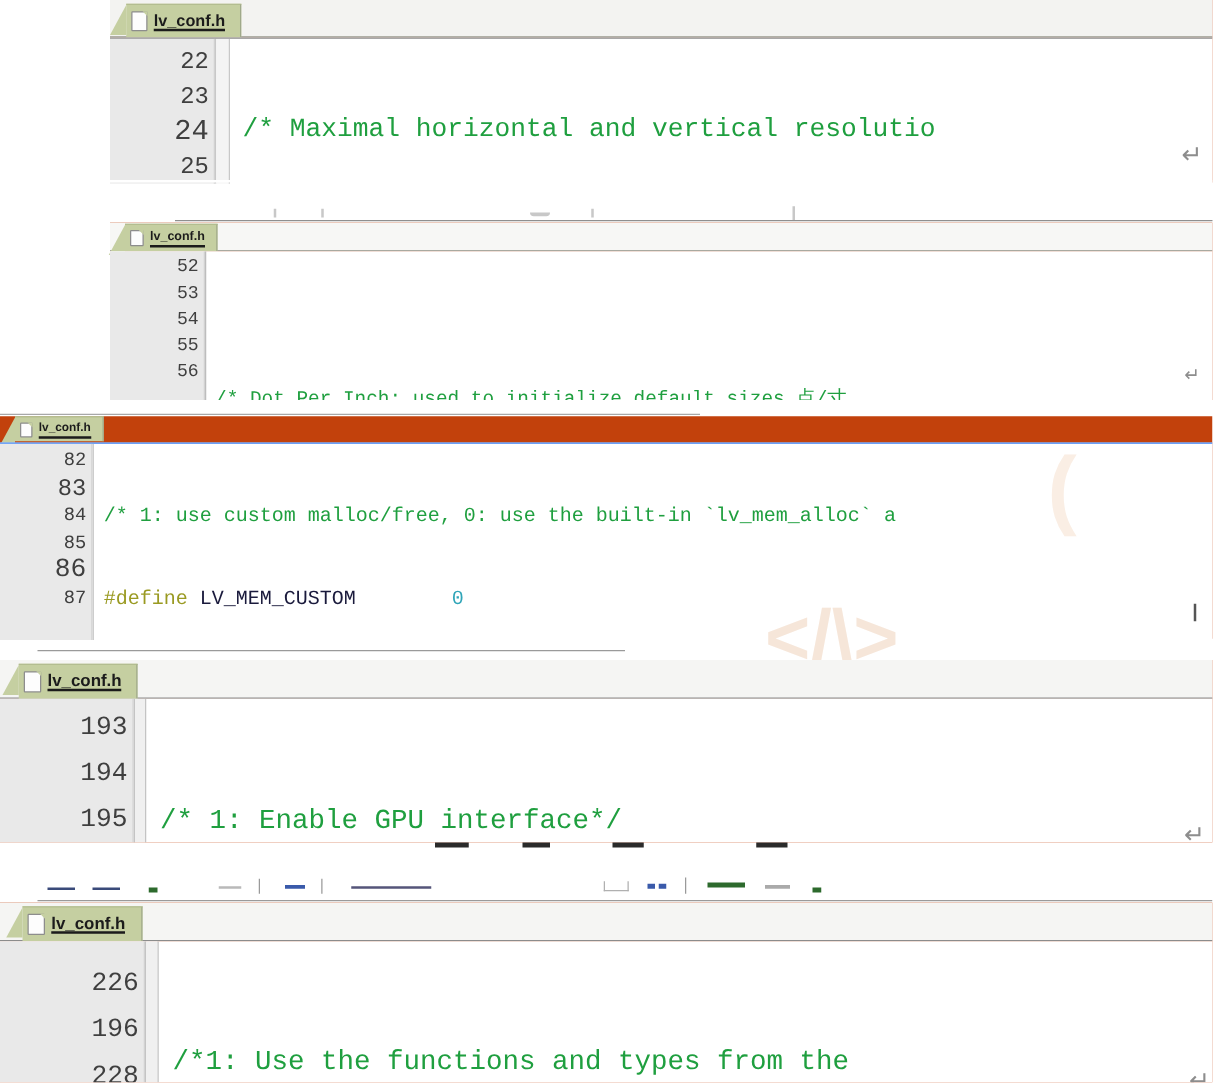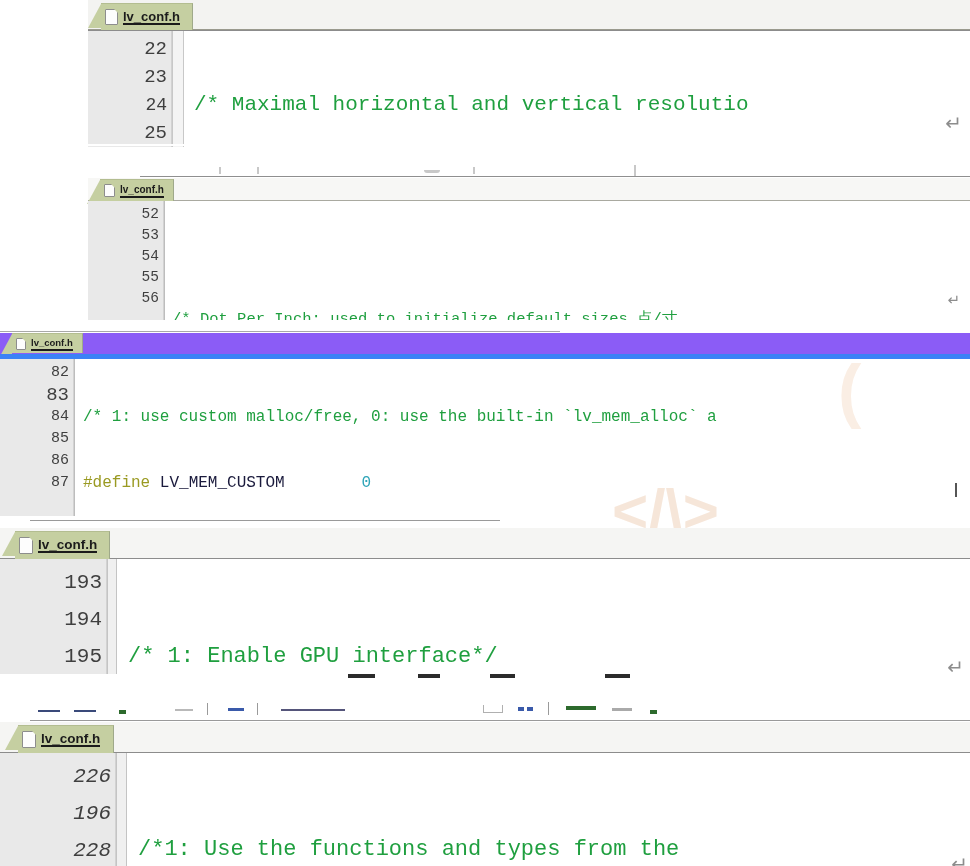--- a/index.html
+++ b/index.html
@@ -2,21 +2,21 @@
 <html><head>
 <meta charset="utf-8">
 <style>
   html,body{margin:0;padding:0;background:#ffffff;}
   body{
     width:970px;height:866px;position:relative;overflow:hidden;
     font-family:"Liberation Sans",sans-serif;
   }
 
   
-  .panel{position:absolute;background:#8b5cf6;}
+  .panel{position:absolute;background:#c2410c;}
 
   .tabstrip{
     position:relative;height:26px;background:#f3f3f1;
     border-bottom:1px solid #9a9a8e;box-sizing:border-box;
   }
   .tabstrip.nobar{background:transparent;border-bottom:none;}
 
   .tab{
     position:absolute;left:0;top:2px;height:24px;
     display:flex;align-items:center;
@@ -97,21 +97,21 @@
     <div class="tab" style="left:13px;top:3px;height:27px;padding-right:12px;">
       <span class="doc-ico"></span>
       <span class="tname" style="font-size:13px;">lv_conf.h</span>
     </div>
   </div>
 
   <div class="editor" style="height:116px;border-top:1px solid #8c8c8c;">
     <div class="gutter" style="width:84px;padding-top:4px;">
       <div class="ln" style="font-size:19px;line-height:28px;">22</div>
       <div class="ln" style="font-size:19px;line-height:28px;">23</div>
-      <div class="ln" style="font-size:18px;line-height:28px;">24</div>
+      <div class="ln" style="font-size:23px;line-height:28px;">24</div>
       <div class="ln" style="font-size:19px;line-height:28px;color:#3f3f3f;">25</div>
     </div>
     <div class="vsep"></div>
     <div class="vsep2" style="width:10px;background:#f4f4f4;"></div>
     <div class="vsep"></div>
 
     <div class="code" style="font-size:21px;line-height:28px;padding-top:4px;padding-left:10px;">
       <div class="row"><span class="t-com">/* Maximal horizontal and vertical resolutio</span></div>
       
       
@@ -163,27 +163,27 @@
 
 <div class="panel" style="left:0px;top:333px;width:970px;height:178px;">
 
   <div class="tabstrip nobar" style="height:21px;">
     <div class="tab" style="left:12px;top:0px;height:20px;">
       <span class="doc-ico" style="width:8px;height:10px;"></span>
       <span class="tname" style="font-size:9.5px;border-bottom-width:2px;">lv_conf.h</span>
     </div>
   </div>
 
-  <div class="editor" style="height:157px;border-top:5px solid #3b82f6;justify-content:flex-end;">
+  <div class="editor" style="height:157px;border-top:1px solid #3b82f6;justify-content:flex-end;">
     <div class="gutter" style="width:74px;padding-top:3px;">
       <div class="ln" style="font-size:15px;line-height:22px;">82</div>
       <div class="ln" style="font-size:19px;line-height:22px;">83</div>
       <div class="ln" style="font-size:15px;line-height:22px;">84</div>
       <div class="ln" style="font-size:15px;line-height:22px;">85</div>
-      <div class="ln" style="font-size:15px;line-height:22px;padding-left:12px;">86</div>
+      <div class="ln" style="font-size:21px;line-height:22px;padding-left:12px;">86</div>
       <div class="ln" style="font-size:15px;line-height:22px;">87</div>
     </div>
     <div class="vsep" style="background:#bdbdbd;"></div>
 
     <div class="code" style="font-size:16px;line-height:22px;padding-top:3px;padding-left:8px;">
       <div class="row"><span class="t-com">/* 1: use custom malloc/free, 0: use the built-in `lv_mem_alloc` a</span></div>
       <div class="row"><span class="t-kw">#define</span><span class="t-plain"> </span><span class="t-id">LV_MEM_CUSTOM</span><span class="t-plain">        </span><span class="t-num">0</span></div>
       
       
       
@@ -251,21 +251,21 @@
 <div class="panel" style="left:0px;top:722px;width:970px;height:144px;">
 
   <div class="tabstrip" style="height:31px;background:#f5f5f3;border-bottom:1px solid #8c8c8c;">
     <div class="tab" style="left:18px;top:3px;height:28px;padding-right:13px;">
       <span class="doc-ico" style="width:12px;height:15px;"></span>
       <span class="tname" style="font-size:13.5px;">lv_conf.h</span>
     </div>
   </div>
 
   <div class="editor" style="height:113px;">
-    <div class="gutter" style="width:116px;padding-top:5px;font-style:italic;">
+    <div class="gutter" style="width:116px;padding-top:16px;">
       <div class="ln" style="font-size:21px;line-height:37px;">226</div>
       <div class="ln" style="font-size:21px;line-height:37px;">196</div>
       <div class="ln" style="font-size:21px;line-height:37px;">228</div>
     </div>
     <div class="vsep" style="background:#c4c4c4;"></div>
     <div class="vsep2" style="width:9px;background:#f0f0f0;"></div>
     <div class="vsep" style="background:#c4c4c4;"></div>
 
     <div class="code" style="font-size:22px;line-height:37px;padding-top:4px;padding-left:11px;">
       <div class="row"><span class="t-com">/*1: Use the functions and types from the</span></div>

